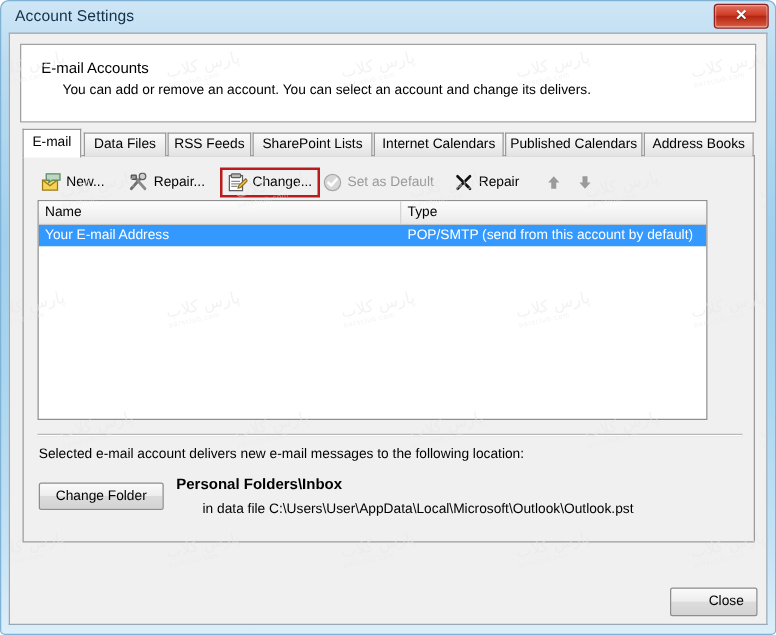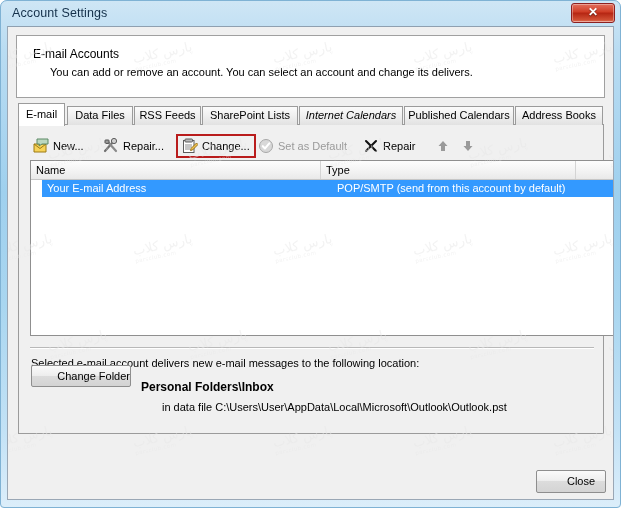--- a/index.html
+++ b/index.html
@@ -199,21 +199,21 @@
   .tbbtn.highlight {
     border: 2px solid #b91c1c;
     background: transparent;
   }
   .ticon { width: 16px; height: 16px; position: relative; flex: 0 0 16px; }
 
   
   #listbox {
     position: absolute;
     left: 11px; top: 35px;
-    width: 584px; height: 176px;
+    width: 536px; height: 176px;
     box-sizing: border-box;
     background: #ffffff;
     border: 1px solid #8f8f8f;
     overflow: hidden;
   }
   #lv-head {
     position: absolute;
     left: 0; top: 0;
     width: 100%; height: 19px;
     background: linear-gradient(to bottom,#fdfdfd 0%,#f2f2f2 60%,#e9e9e9 100%);
@@ -231,21 +231,20 @@
     border-right: 1px solid #d4d4d4;
     white-space: nowrap;
     cursor: pointer;
   }
   #lv-row {
     position: absolute;
     left: 0; top: 19px;
     width: 100%; height: 17px;
     background: #3399ff;
     cursor: pointer;
-    margin-left: 11px;
   }
   .lv-cell {
     position: absolute;
     top: 0; height: 17px;
     line-height: 17px;
     font-size: 11px;
     color: #ffffff;
     padding-left: 5px;
     white-space: nowrap;
     box-sizing: border-box;
@@ -261,29 +260,29 @@
   }
   #deliver-label {
     position: absolute;
     left: 12px; top: 232px;
     font-size: 11px;
     color: #000;
     white-space: nowrap;
   }
   #change-folder-btn {
     position: absolute;
-    left: 12px; top: 240px;
+    left: 12px; top: 261px;
     width: 100px; height: 22px;
     box-sizing: border-box;
     background: linear-gradient(to bottom,#fafafa 0%,#ededed 48%,#dcdcdc 50%,#d3d3d3 100%);
     border: 1px solid #8e8e8e;
     border-radius: 2px;
     font-size: 11px;
     color: #000;
-    text-align: right;
+    text-align: center;
     line-height: 20px;
     cursor: pointer;
     white-space: nowrap;
   }
   #folder-name {
     position: absolute;
     left: 122px; top: 255px;
     font-size: 12px;
     font-weight: bold;
     color: #000;
@@ -333,21 +332,21 @@
     <div id="desc-panel">
       <div id="desc-title">E-mail Accounts</div>
       <div id="desc-sub">You can add or remove an account. You can select an account and change its delivers.</div>
     </div>
 
     <div id="tabstrip">
         <div class="tab active" style="left: 0px; width: 47px;"><span>E-mail</span></div>
         <div class="tab" style="left: 49px; width: 66px;"><span>Data Files</span></div>
         <div class="tab" style="left: 116px; width: 67px;"><span>RSS Feeds</span></div>
         <div class="tab" style="left: 184px; width: 96px;"><span>SharePoint Lists</span></div>
-        <div class="tab" style="left: 281px; width: 104px; font-style: italic;"><span>Internet Calendars</span></div>
+        <div class="tab" style="left: 281px; width: 104px;"><span>Internet Calendars</span></div>
         <div class="tab" style="left: 386px; width: 110px;"><span>Published Calendars</span></div>
         <div class="tab" style="left: 497px; width: 88px;"><span>Address Books</span></div>
       </div>
 
     <div id="tabpage">
 
       <div id="toolbar">
           <div class="tbbtn" style="left: 10px;">
             <span class="ticon"><svg width="16" height="16" viewBox="0 0 16 16">
                 <path d="M1 6 L1 14 L13 14 L13 6 Z" fill="#f7d358" stroke="#9c7a15" stroke-width="1"></path>

